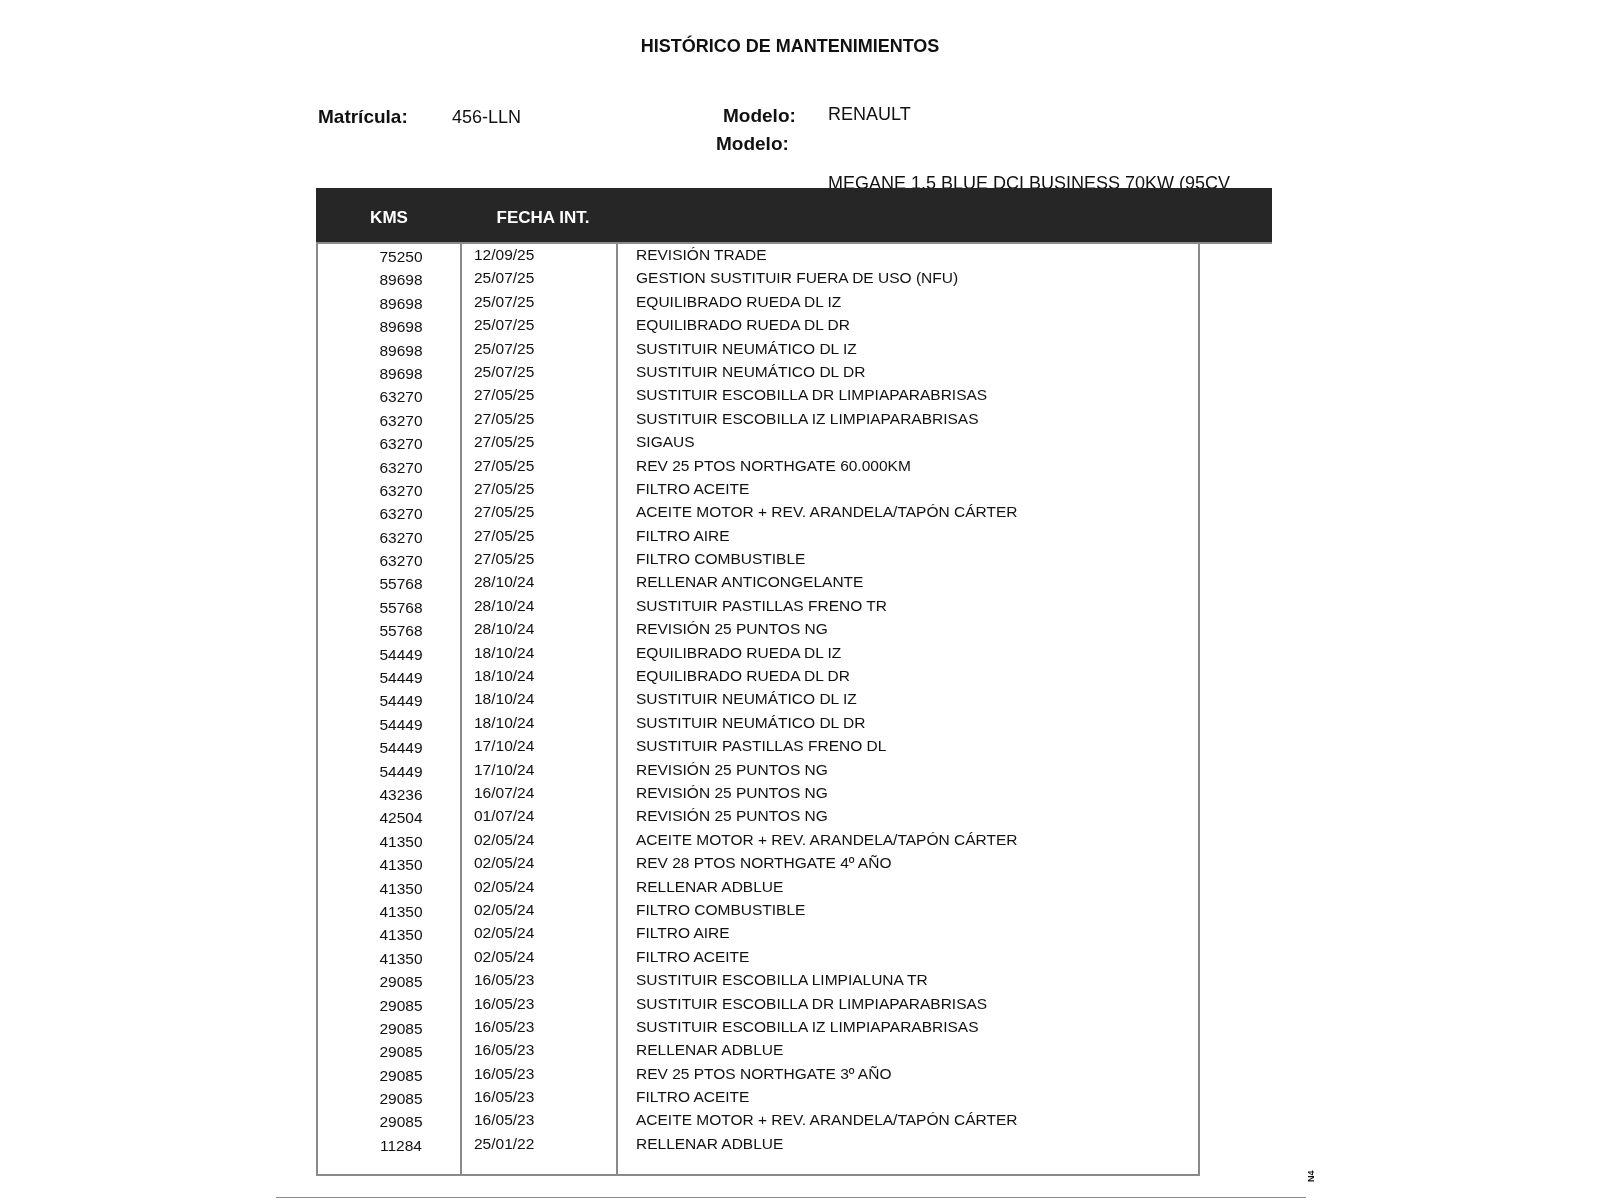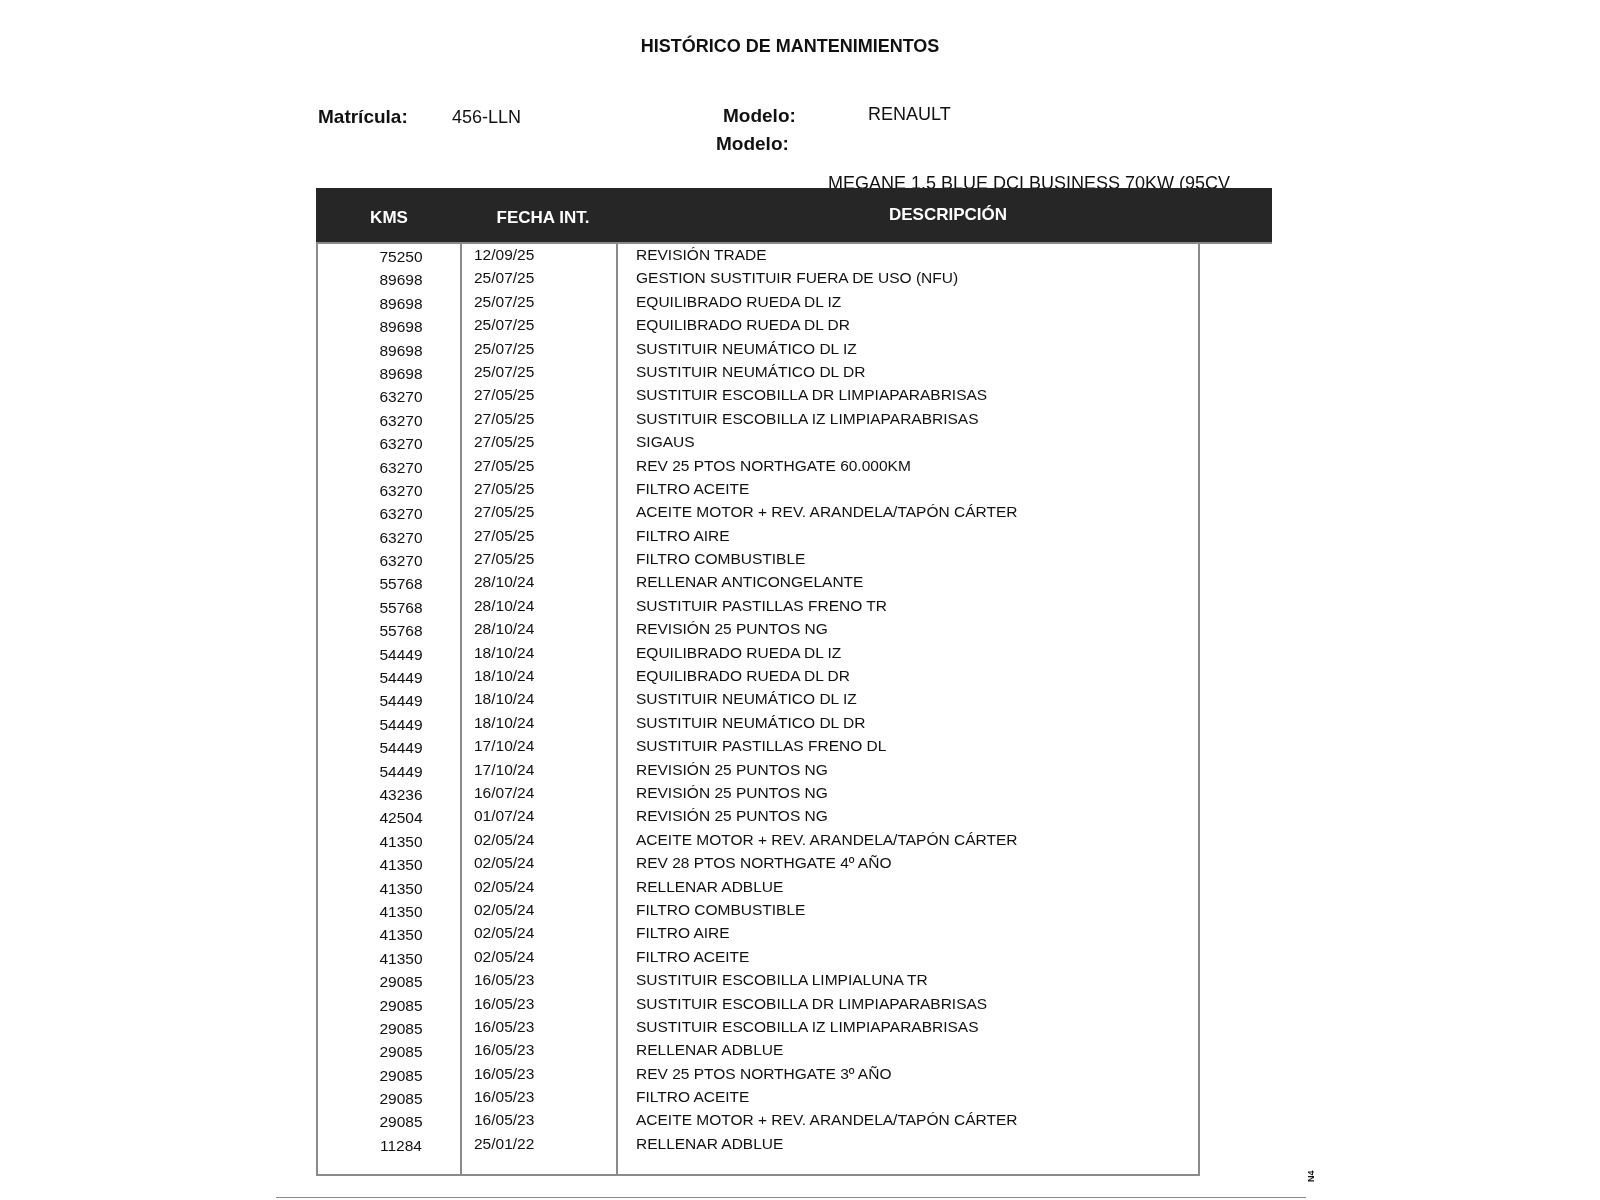--- a/index.html
+++ b/index.html
@@ -118,30 +118,29 @@
   </style>
 </head>
 <body>
 
 <div class="title">HISTÓRICO DE MANTENIMIENTOS</div>
 
 <div class="meta-label" style="left:318px; top:106px;">Matrícula:</div>
 <div class="meta-value" style="left:452px; top:107px;">456-LLN</div>
 
 <div class="meta-label" style="left:723px; top:105px;">Modelo:</div>
-<div class="meta-value" style="left:828px; top:104px;margin-left:40px;">RENAULT</div>
+<div class="meta-value" style="left:828px; top:104px;">RENAULT</div>
 
 <div class="meta-label" style="left:716px; top:133px;">Modelo:</div>
 <div class="meta-value" style="left:828px; top:133px;margin-top:40px;">MEGANE 1.5 BLUE DCI BUSINESS 70KW (95CV</div>
 
 <div class="table-wrap">
   <div class="thead">
     <div class="th th-kms">KMS</div>
     <div class="th th-fecha">FECHA INT.</div>
-    <div class="th th-desc">DESCRIPCIÓN</div>
   </div>
   <div class="col-divider div1"></div>
   <div class="col-divider div2"></div>
   <div class="rows" id="rows">
       <div class="row">
         <div class="cell c-kms">75250</div>
         <div class="cell c-fecha">12/09/25</div>
         <div class="cell c-desc">REVISIÓN TRADE</div>
       </div>
       <div class="row">

